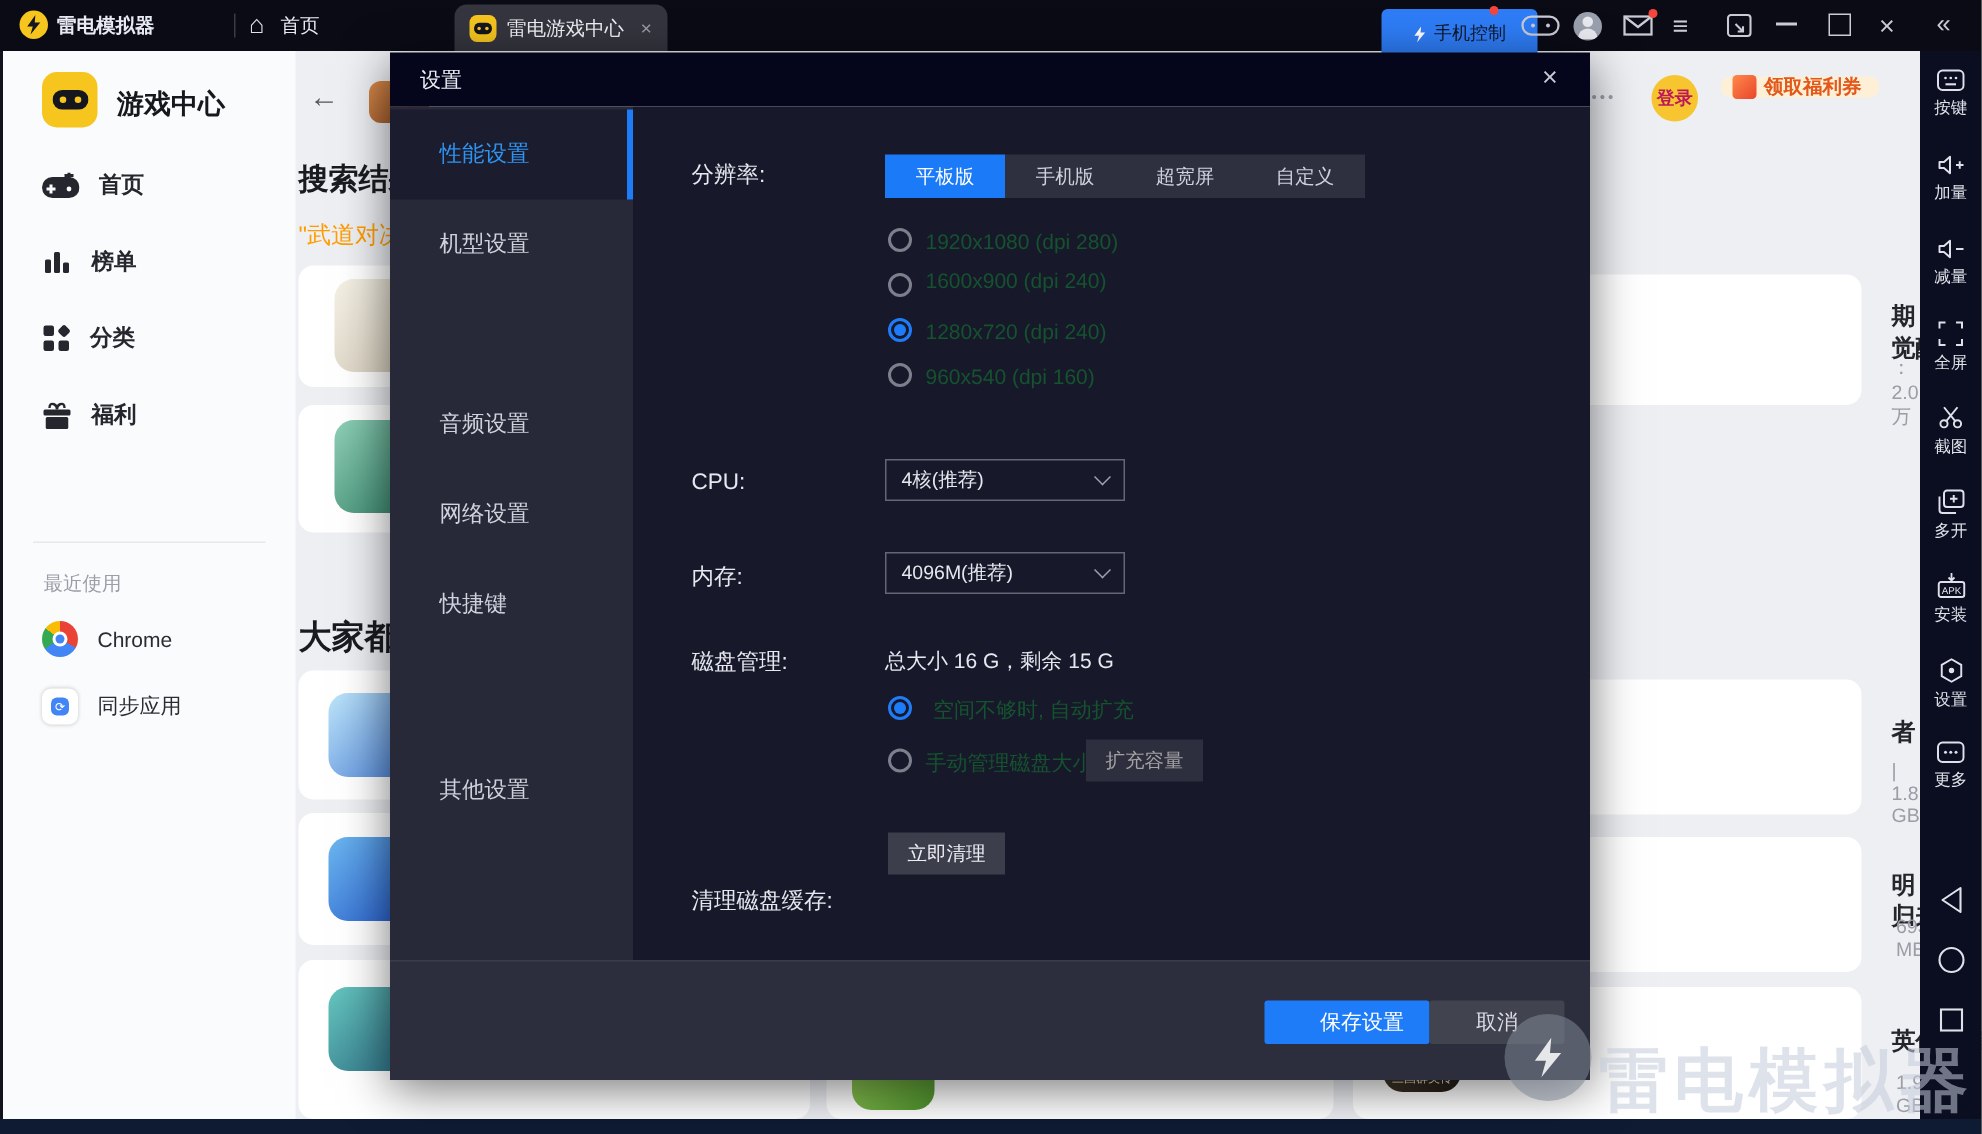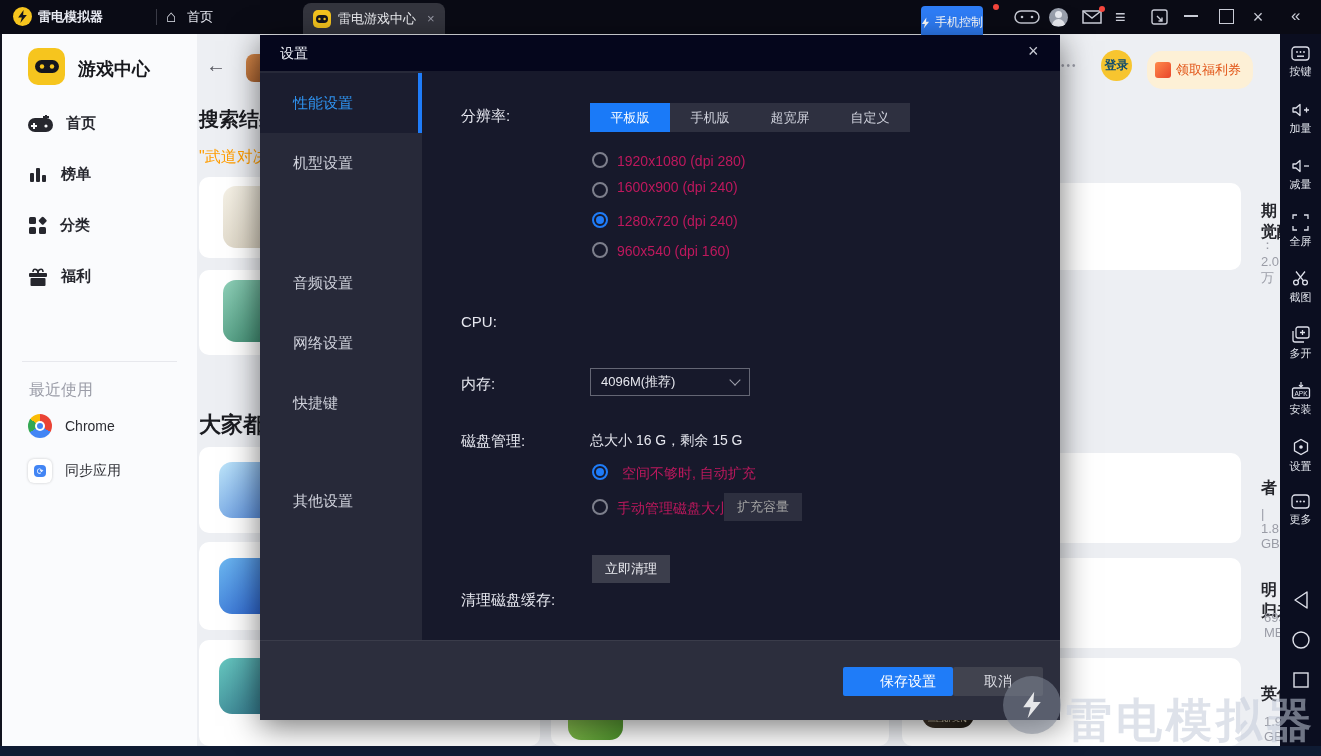--- a/index.html
+++ b/index.html
@@ -6,27 +6,27 @@
   .stage{position:relative;width:1321px;height:756px;overflow:hidden;
          font-family:"Liberation Sans","DejaVu Sans",sans-serif;background:#edeff3;}
   .abs{position:absolute;}
   
   .topbar{left:0;top:0;width:1321px;height:34px;background:#0a0b15;z-index:20;}
   .tb-text{color:#e8eaf2;font-size:13px;line-height:34px;}
   .logo-circle{width:19px;height:19px;border-radius:50%;background:#f6c51e;display:flex;align-items:center;justify-content:center;}
   .tab-active{background:#34353e;border-radius:8px 8px 0 0;display:flex;align-items:center;padding:0 10px;gap:7px;height:31px;}
   .yellow-sq{background:#f6c51e;border-radius:5px;display:flex;align-items:center;justify-content:center;}
   .winbtn{color:#c9ccd6;font-size:15px;line-height:34px;text-align:center;width:22px;cursor:default;}
-  .phone-pill{background:#2e7df7;border-radius:4px;height:33px;display:flex;align-items:center;gap:5px;padding:0 0;color:#ffffff;font-size:12px;}
+  .phone-pill{background:#2e7df7;border-radius:4px;height:33px;display:flex;align-items:center;gap:5px;padding:0 21px;color:#0f172a;font-size:12px;}
   .red-dot{width:6px;height:6px;border-radius:50%;background:#f5463d;}
   
   .sidebar{left:0;top:34px;width:195px;height:712px;background:#fafbfd;z-index:5;border-left:2px solid #11131f;}
   .sb-title{font-size:18px;font-weight:bold;color:#17181d;}
   .sb-item{display:flex;align-items:center;gap:13px;position:absolute;left:26px;color:#26272e;font-size:15px;font-weight:bold;}
-  .sb-recent{color:#9b9da8;font-size:16px;}
+  .sb-recent{color:#9b9da8;font-size:13px;}
   .divider{height:1px;background:#e7e8ed;}
   
   .mainbg{left:195px;top:34px;width:1085px;height:712px;background:#edeff3;}
   .h1{font-size:20px;font-weight:bold;color:#1a1b20;}
   .card{background:#fff;border-radius:10px;position:absolute;}
   .gicon{border-radius:13px;position:absolute;}
   .ctitle{font-size:16px;font-weight:bold;color:#25262c;}
   .cmeta{font-size:13px;color:#9a9ca6;}
   
   .rtoolbar{left:1280px;top:34px;width:41px;height:712px;background:#0b0e20;z-index:20;
@@ -44,37 +44,37 @@
   .nav-item{position:absolute;left:0;width:162px;height:60px;line-height:60px;padding-left:33px;box-sizing:border-box;
             color:#cfd1db;font-size:15px;}
   .nav-item.active{background:#1b1d2f;color:#2f93f0;}
   .nav-item.active::after{content:"";position:absolute;right:0;top:0;width:4px;height:60px;background:#1f7cf8;}
   .flabel{position:absolute;color:#e6e7ef;font-size:15px;}
   .rtab{width:80px;height:29px;line-height:29px;text-align:center;font-size:13px;color:#cfd1dc;background:#2e3040;float:left;}
   .rtab.active{background:#1a7af8;color:#fff;}
   .radio{width:16px;height:16px;border-radius:50%;border:2px solid #7d7f8c;box-sizing:border-box;position:absolute;}
   .radio.sel{border-color:#1f7cf8;}
   .radio.sel::after{content:"";position:absolute;left:2px;top:2px;width:8px;height:8px;border-radius:50%;background:#1f7cf8;}
-  .rlabel{position:absolute;color:#be185d;font-size:14px;}
+  .rlabel{position:absolute;color:#14532d;font-size:14px;}
   .select{position:absolute;width:160px;height:28px;border:1px solid #646674;box-sizing:border-box;display:flex;
           align-items:center;justify-content:space-between;padding:0 10px;color:#e6e7ee;font-size:13px;}
   .chev{width:7px;height:7px;border-right:1.5px solid #9ea0ac;border-bottom:1.5px solid #9ea0ac;transform:rotate(45deg);margin-top:-4px;}
   .gbtn{position:absolute;width:78px;height:28px;line-height:28px;text-align:center;font-size:13px;}
   .btn-clean{background:#3c3e4c;color:#ecedf2;}
   .btn-expand{background:#2d2f3f;color:#a3a3a3;}
   .btn-save{position:absolute;width:90px;height:29px;line-height:29px;text-align:center;font-size:14px;background:#1f7cf8;color:#fff;border-radius:2px;}
   .btn-cancel{position:absolute;width:90px;height:29px;line-height:29px;text-align:center;font-size:14px;background:#41434f;color:#dcdde4;border-radius:2px;}
   
   .bottomstrip{left:0;top:746px;width:1321px;height:10px;background:#0f1b33;z-index:25;}
   .watermark{z-index:60;pointer-events:none;}
   .wm-text{font-size:46px;font-weight:bold;color:rgba(195,202,216,.55);letter-spacing:4px;white-space:nowrap;}
   .wm-circle{width:58px;height:58px;border-radius:50%;background:rgba(128,134,150,.55);display:flex;align-items:center;justify-content:center;}
-  .login-circle{width:31px;height:31px;border-radius:50%;background:#f7c52f;color:#0c4a6e;font-size:12px;font-weight:bold;
+  .login-circle{width:31px;height:31px;border-radius:50%;background:#f7c52f;color:#be185d;font-size:12px;font-weight:bold;
                 display:flex;align-items:center;justify-content:center;}
-  .coupon{height:38px;border-radius:15px;background:#fdf0d6;color:#e2571a;font-size:13px;font-weight:normal;
+  .coupon{height:14px;border-radius:15px;background:#fdf0d6;color:#e2571a;font-size:13px;font-weight:bold;
           display:flex;align-items:center;gap:5px;padding:0 12px 0 8px;}
   .gift-ico{width:16px;height:16px;border-radius:3px;background:linear-gradient(135deg,#ff8a4b,#e8452a);}
 </style>
 </head>
 <body>
 
 <div class="stage">
 
   <div class="abs topbar">
     <div class="abs logo-circle" style="left:13px;top:7px;">
@@ -360,39 +360,43 @@
       <div class="abs dlg-close">×</div>
     </div>
     <div class="abs dlg-nav"></div>
     <div class="abs dlg-content"></div>
 
     <div class="nav-item active" style="top:38px;">性能设置</div>
     <div class="nav-item" style="top:98px;">机型设置</div>
     <div class="nav-item" style="top:218px;">音频设置</div>
     <div class="nav-item" style="top:278px;">网络设置</div>
     <div class="nav-item" style="top:338px;">快捷键</div>
-    <div class="nav-item" style="top:436px;">其他设置</div>
+    <div class="nav-item" style="top:462px;">其他设置</div>
 
     <div class="flabel" style="left:201px;top:72px;">分辨率:</div>
     <div class="abs" style="left:330px;top:68px;width:320px;height:29px;">
       <div class="rtab active">平板版</div>
       <div class="rtab">手机版</div>
       <div class="rtab">超宽屏</div>
       <div class="rtab">自定义</div>
     </div>
     <div class="radio" style="left:332px;top:117px;"></div>
     <div class="rlabel" style="left:357px;top:118px;">1920x1080 (dpi 280)</div>
     <div class="radio" style="left:332px;top:147px;"></div>
     <div class="rlabel" style="left:357px;top:144px;">1600x900 (dpi 240)</div>
     <div class="radio sel" style="left:332px;top:177px;"></div>
     <div class="rlabel" style="left:357px;top:178px;">1280x720 (dpi 240)</div>
     <div class="radio" style="left:332px;top:207px;"></div>
     <div class="rlabel" style="left:357px;top:208px;">960x540 (dpi 160)</div>
 
     <div class="flabel" style="left:201px;top:278px;">CPU:</div>
+    <div class="select" style="left:330px;top:271px;">
+      <span>4核(推荐)</span>
+      <span class="chev"></span>
+    </div>
 
     <div class="flabel" style="left:201px;top:340px;">内存:</div>
     <div class="select" style="left:330px;top:333px;">
       <span>4096M(推荐)</span>
       <span class="chev"></span>
     </div>
 
     <div class="flabel" style="left:201px;top:397px;">磁盘管理:</div>
     <div class="rlabel" style="left:330px;top:397px;color:#e6e7ef;">总大小 16 G，剩余 15 G</div>
     <div class="radio sel" style="left:332px;top:429px;"></div>

